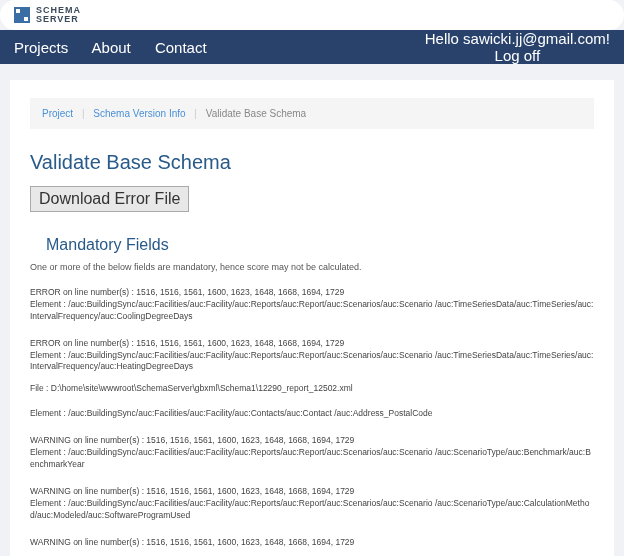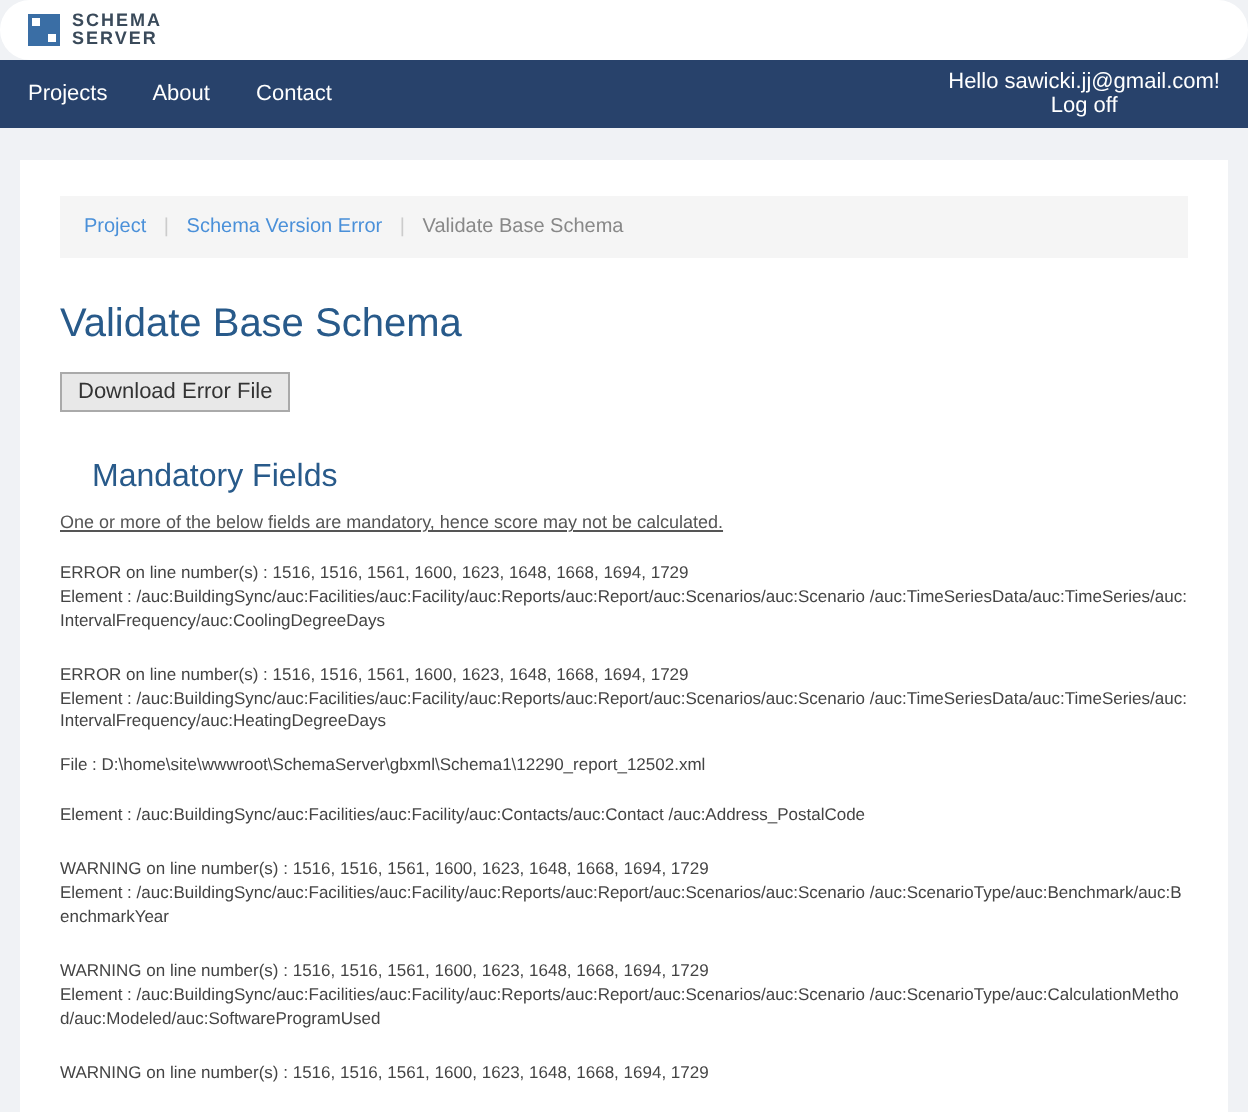--- a/index.html
+++ b/index.html
@@ -3,33 +3,33 @@
 <meta charset="utf-8">
 <style>
   * { box-sizing: border-box; margin: 0; padding: 0; }
   body { font-family: Arial, Helvetica, sans-serif; background: #f0f2f5; font-size: 10px; color: #333; width: 624px; }
   .top-logo { background: #fff; padding: 6px 14px; display: flex; align-items: center; border-radius: 15px; }
   .logo-mark { width: 16px; height: 16px; background: #3a6ea5; position: relative; margin-right: 6px; }
   .logo-mark::before, .logo-mark::after { content: ""; position: absolute; background: #fff; }
   .logo-mark::before { width: 4px; height: 4px; top: 2px; left: 2px; }
   .logo-mark::after { width: 4px; height: 4px; bottom: 2px; right: 2px; }
   .logo-text { font-size: 9px; font-weight: bold; color: #3a4a5a; line-height: 1; letter-spacing: 1px; }
-  .nav { background: #28426b; color: #fff; display: flex; align-items: center; padding: 0 14px; height: 34px; font-size: 11px; }
+  .nav { background: #28426b; color: #fff; display: flex; align-items: center; padding: 0 14px; height: 34px; font-size: 15px; }
   .nav-left a { color: #fff; text-decoration: none; margin-right: 20px; }
   .nav-right { margin-left: auto; display: flex; align-items: center; flex-direction: column; }
   .nav-right span, .nav-right a { color: #fff; margin-left: 14px; text-decoration: none; }
   .page-wrap { padding: 16px 10px; }
   .card { background: #fff; padding: 18px 20px 30px 20px; }
   .breadcrumb { background: #f5f5f5; padding: 10px 12px; font-size: 10px; color: #888; }
   .breadcrumb a { color: #4a90d9; text-decoration: none; }
   .breadcrumb .sep { margin: 0 6px; color: #ccc; }
   h1.title { color: #285a8a; font-size: 20px; font-weight: normal; margin: 22px 0 12px; }
-  .btn { background: #e8e8e8; border: 1px solid #aaa; padding: 3px 8px; font-size: 11px; cursor: pointer; color: #333; }
+  .btn { background: #e8e8e8; border: 1px solid #aaa; padding: 3px 8px; font-size: 16px; cursor: pointer; color: #333; }
   h2.section { color: #285a8a; font-size: 16px; font-weight: normal; margin: 24px 16px 8px; }
-  .note { font-size: 9px; color: #555; margin-bottom: 10px; text-decoration: underline; }
+  .note { font-size: 9px; color: #555; margin-bottom: 10px; }
   .err-block { font-size: 8.5px; color: #444; margin-bottom: 10px; line-height: 1.4; word-break: break-all; margin-top: 15px; }
   .file-line { font-size: 8.5px; color: #444; margin-bottom: 10px; word-break: break-all; }
 </style>
 </head>
 <body>
 
 <div class="top-logo">
   <div class="logo-mark"></div>
   <div>
     <div class="logo-text">SCHEMA</div>
@@ -48,21 +48,21 @@
     <a href="#">Log off</a>
   </div>
 </div>
 
 <div class="page-wrap">
   <div class="card">
 
     <div class="breadcrumb">
       <a href="#">Project</a>
       <span class="sep">|</span>
-      <a href="#">Schema Version Error</a>
+      <a href="#">Schema Version Info</a>
       <span class="sep">|</span>
       <span>Validate Base Schema</span>
     </div>
 
     <h1 class="title">Validate Base Schema</h1>
 
     <button class="btn">Download Error File</button>
 
     <h2 class="section">Mandatory Fields</h2>
     <div class="note">One or more of the below fields are mandatory, hence score may not be calculated.</div>

